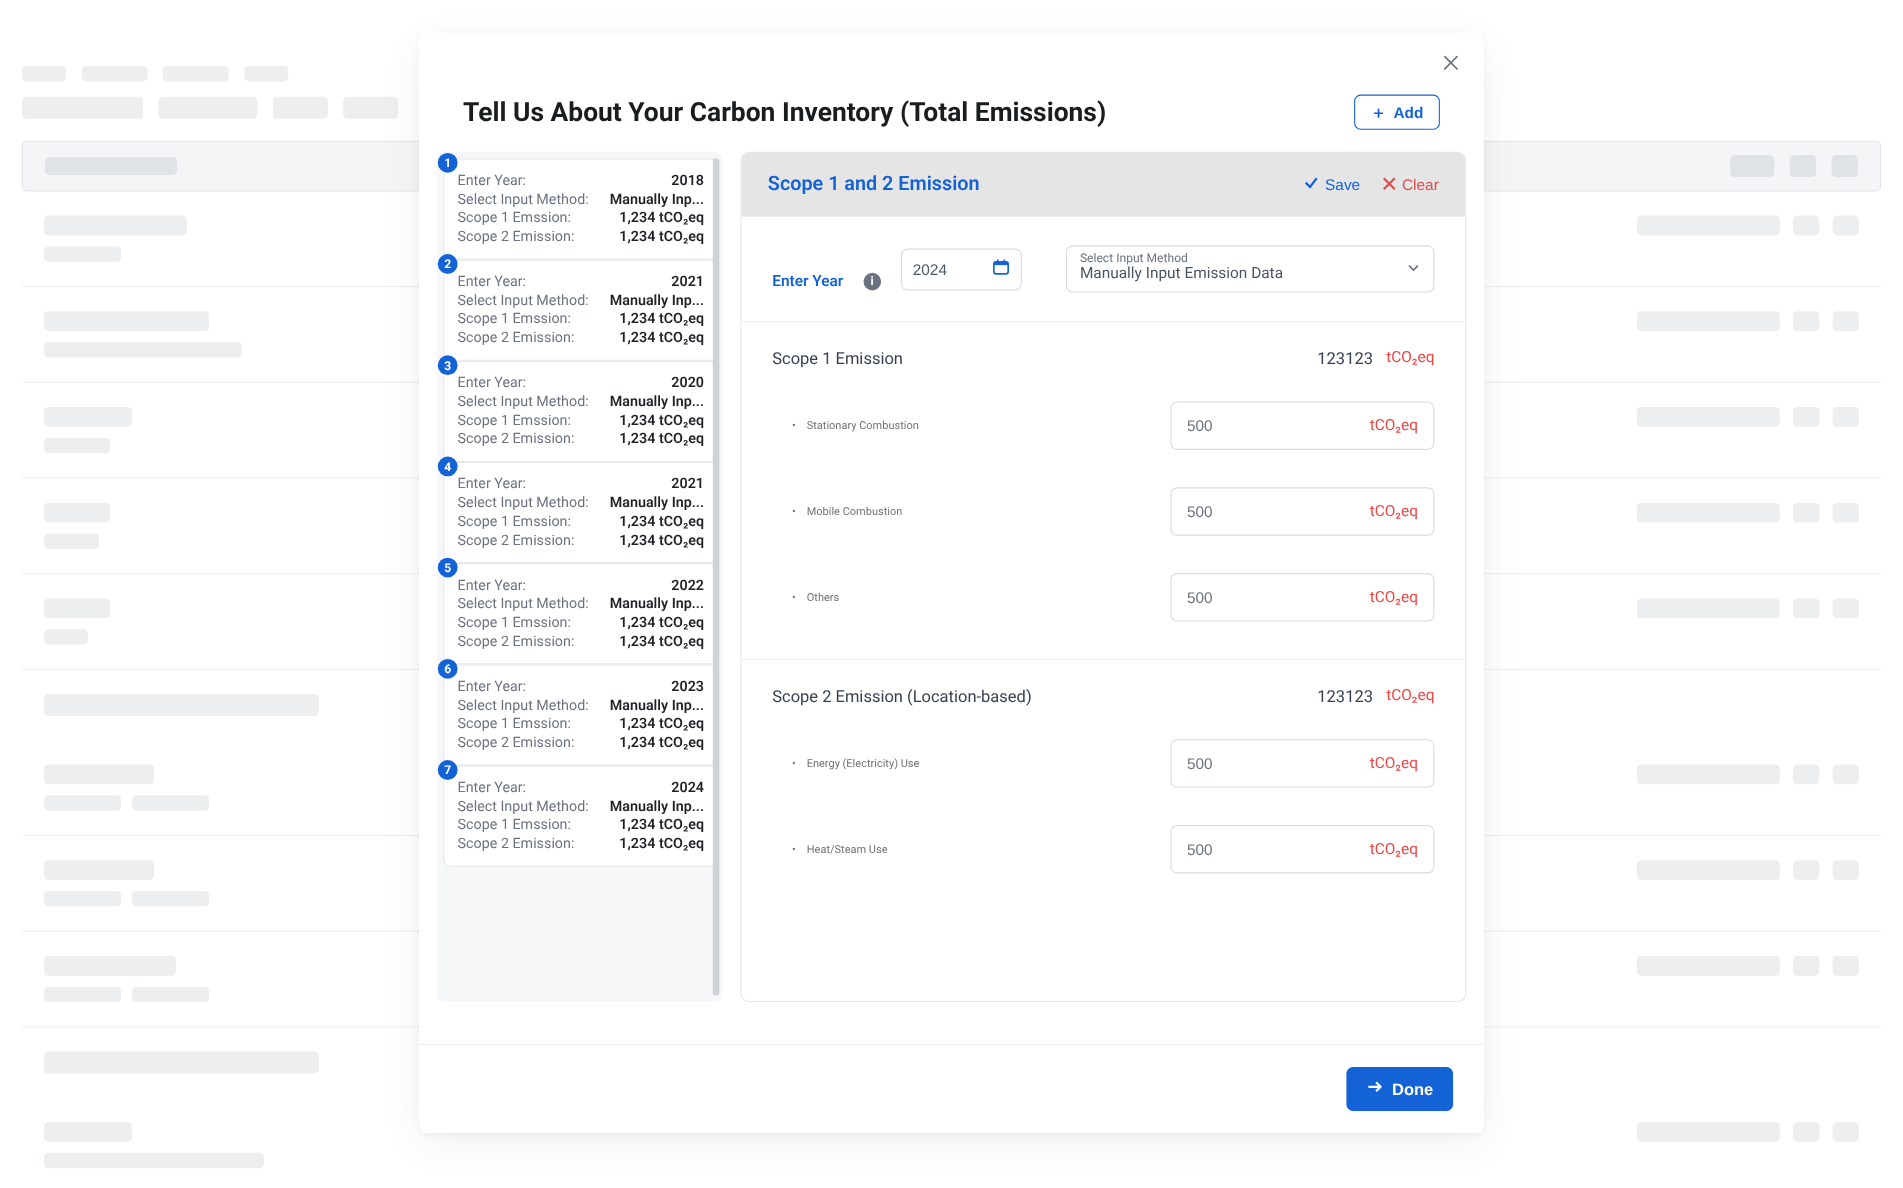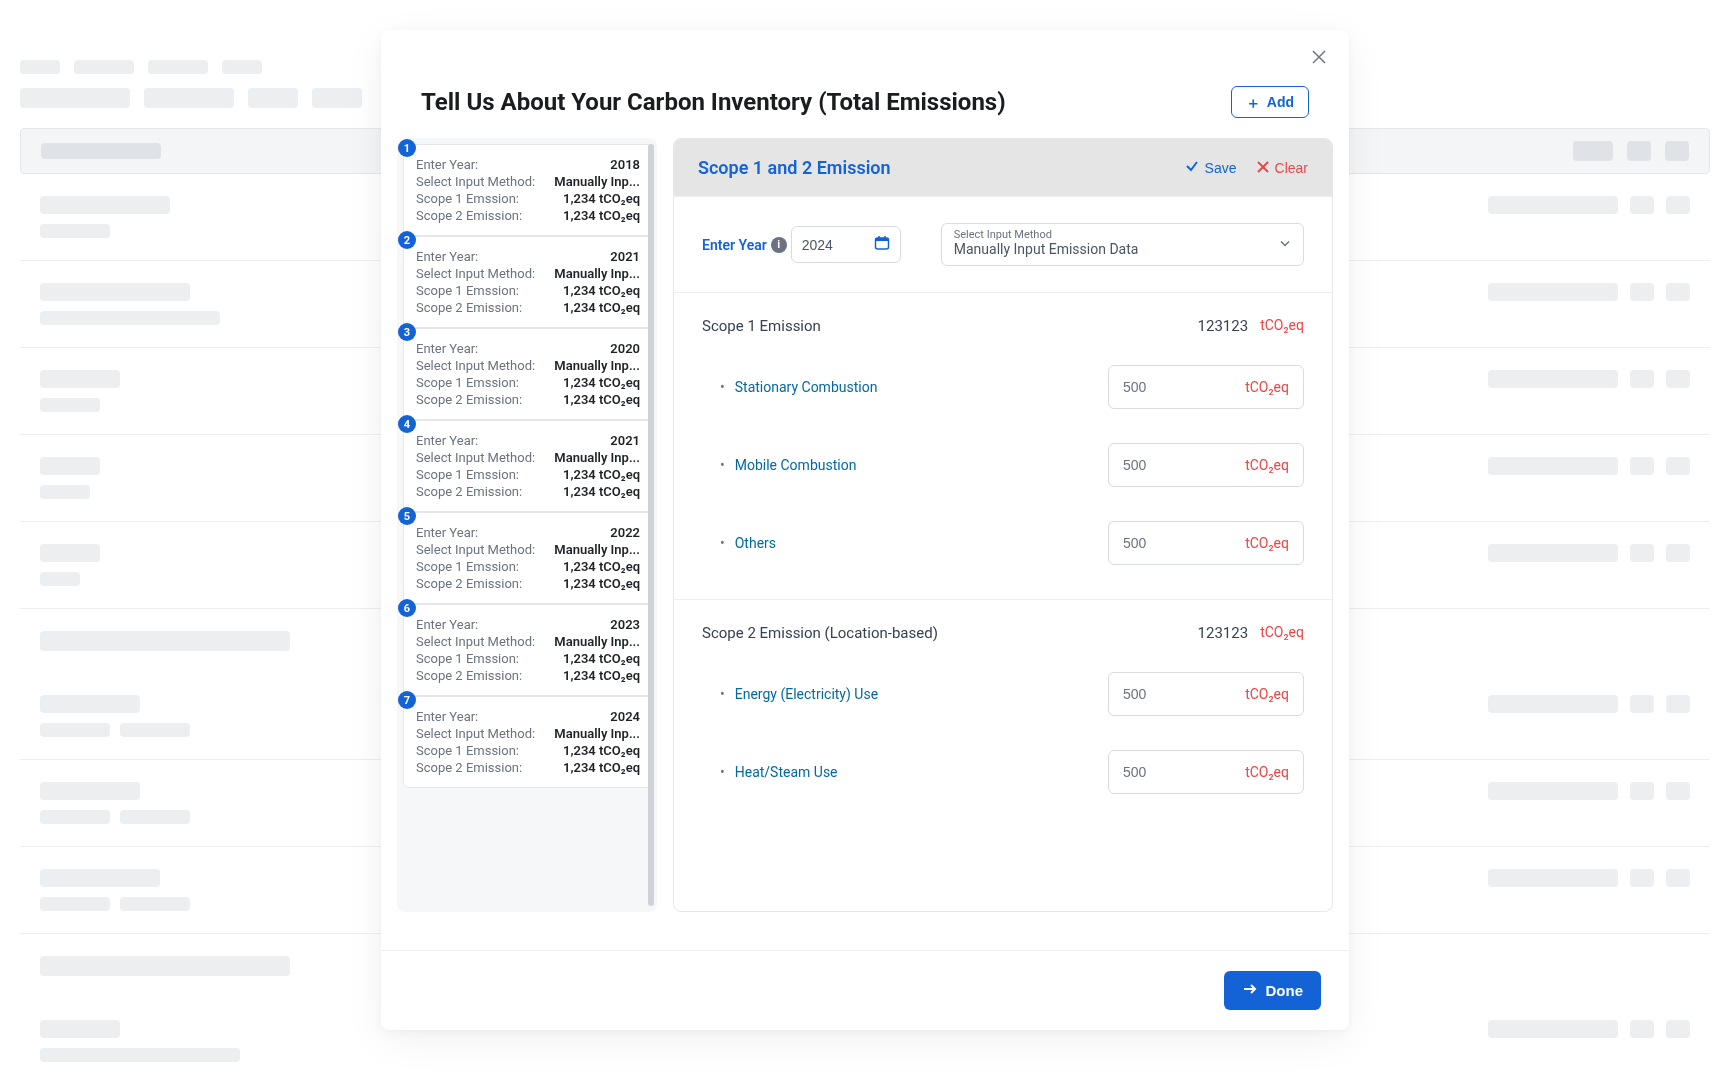--- a/index.html
+++ b/index.html
@@ -150,21 +150,21 @@
 
   .form-scroll { flex:1; overflow:auto; }
 
   .form-row-top {
     padding:26px 28px;
     border-bottom:1px solid #eceef0;
     display:flex;
     gap:40px;
     align-items:center;
   }
-  .year-group { display:flex; align-items:center; gap:4px;}
+  .year-group { display:flex; align-items:flex-end; gap:18px;}
   .year-label { color:#1463d6; font-weight:600; font-size:14px;}
   .info-dot {
     width:16px;height:16px;border-radius:50%;
     background:#6b7280;color:#fff;font-size:11px;font-weight:700;
     display:inline-flex;align-items:center;justify-content:center;
   }
   .year-input {
     border:1px solid #d8dce1;
     border-radius:6px;
     padding:8px 10px;
@@ -200,24 +200,24 @@
     margin-bottom:20px;
     font-size:15px;color:#374151;
   }
   .scope-total { display:flex; gap:12px; color:#374151; font-size:15px;}
   .scope-total .num { color:#374151; }
 
   .field-row {
     display:flex;align-items:center;justify-content:space-between;
     padding:10px 0 24px 18px;
   }
-  .field-label { font-size:14px; color:#0369a1; }
+  .field-label { font-size:10px; color:#737373; }
   .field-label::before { content:"•"; color:#6b7280; margin-right:10px;}
   .field-input {
-    width:196px;
+    width:240px;
     border:1px solid #d8dce1;
     border-radius:6px;
     height:44px;
     display:flex;align-items:center;justify-content:space-between;
     padding:0 14px;
     font-size:14px;color:#6b7280;background:#fff;
   }
   .field-input input { border:none;outline:none;width:120px;font-size:14px;color:#6b7280;background:transparent;}
   .unit { color:#ef4444; font-size:14px;}
 

